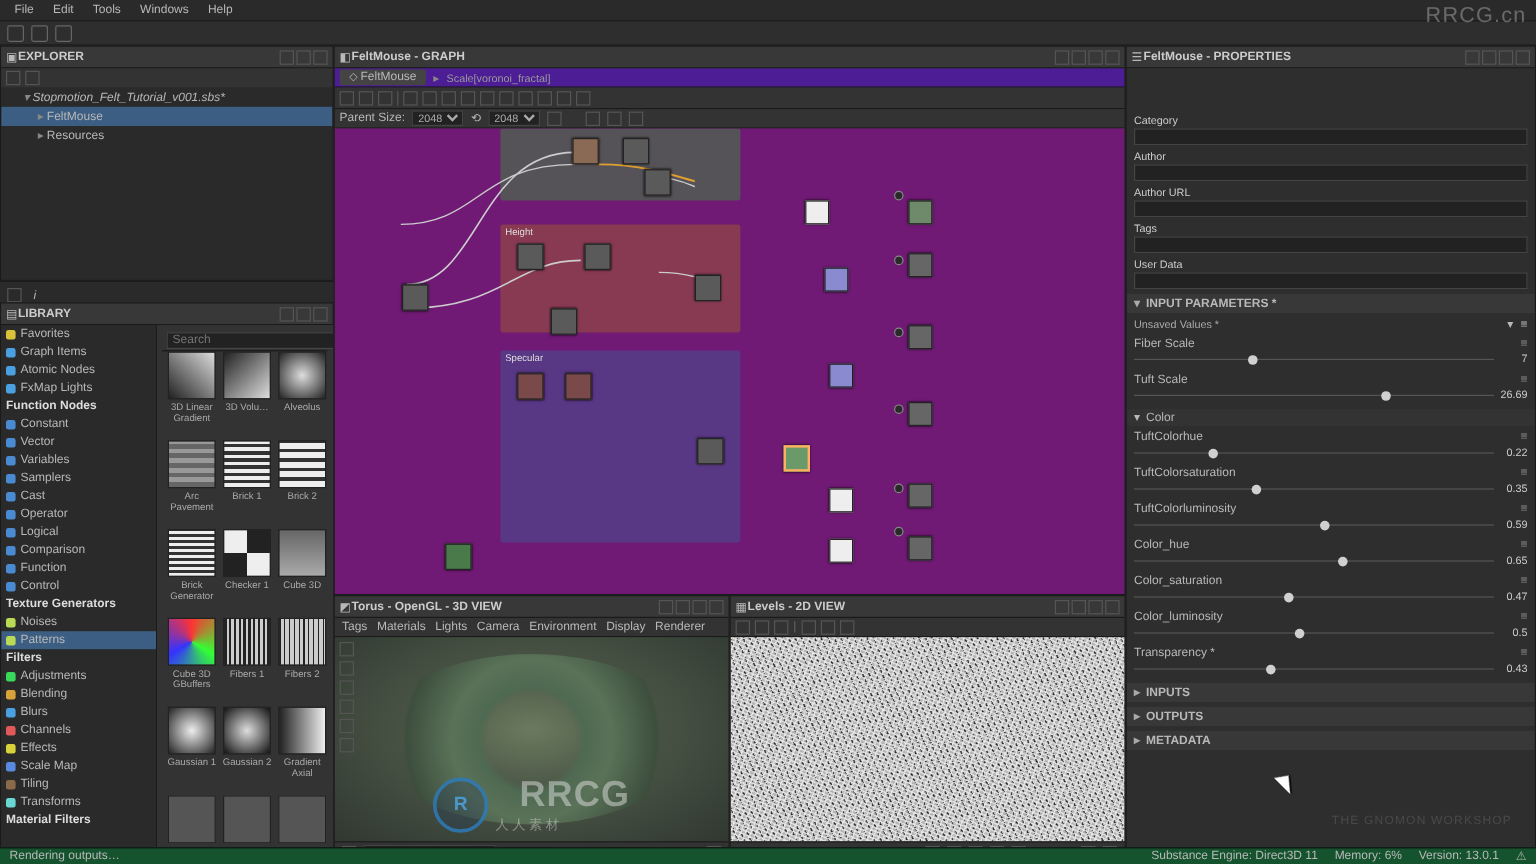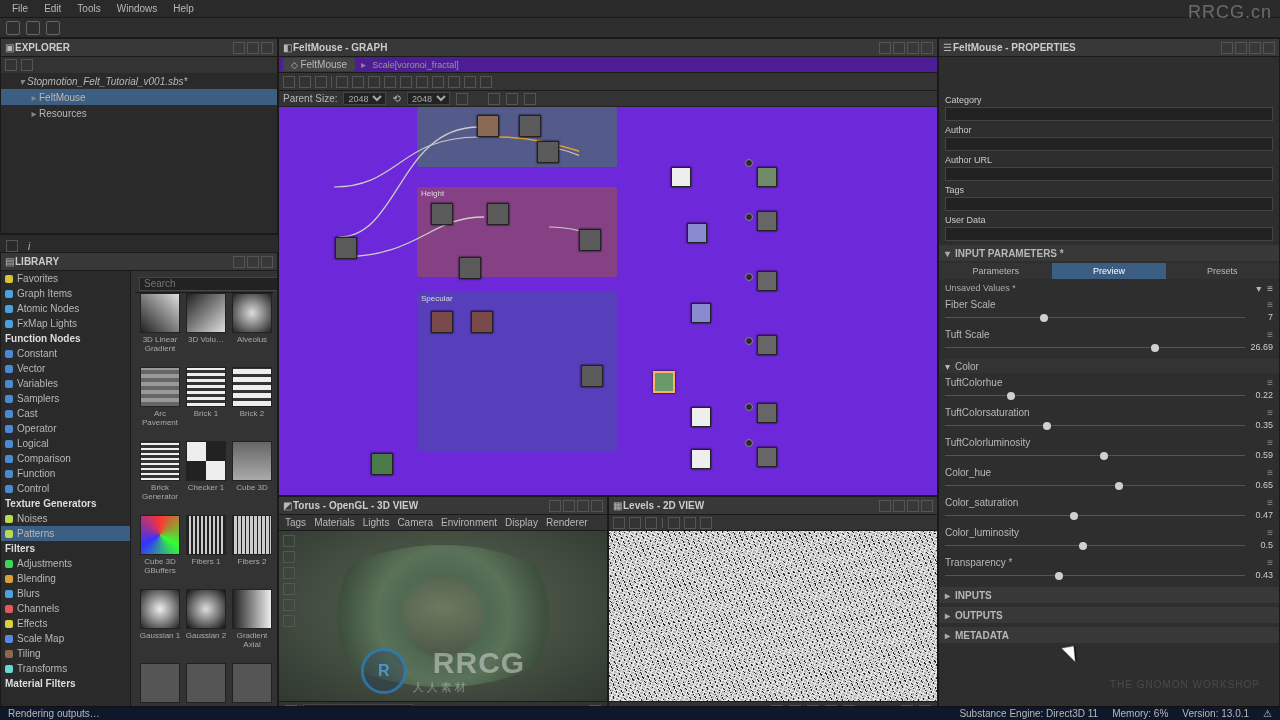--- a/index.html
+++ b/index.html
@@ -37,21 +37,21 @@
 .thumb { width:42px; text-align:center; }
 .thumb .box { width:40px; height:40px; background:#555; border:1px solid #222; margin:0 auto 2px; }
 .thumb .lbl { font-size:8px; line-height:9px; color:#aaa; max-height:18px; overflow:hidden;}
 .center-col { flex:1; display:flex; flex-direction:column; }
 .graph-panel { flex:1; position:relative; }
 .graph-tabs { height:16px; background:#4c1d95; display:flex; align-items:center; padding:0 4px; gap:6px; border-bottom:1px solid #1a1a1a;}
 .graph-tab { background:#444; padding:1px 8px; border-radius:2px; font-size:9px;}
 .graph-toolbar { height:18px; background:#333; display:flex; align-items:center; gap:4px; padding:0 4px; border-bottom:1px solid #1a1a1a;}
 .graph-toolbar2 { height:16px; background:#333; display:flex; align-items:center; gap:6px; padding:0 4px; border-bottom:1px solid #222; font-size:9px;}
 .graph-toolbar2 select { background:#222; border:1px solid #444; color:#aaa; font-size:9px; height:13px;}
-.graph-canvas { flex:1; background:#6d28d9; position:relative; overflow:hidden; }
+.graph-canvas { flex:1; background:#701a75; position:relative; overflow:hidden; }
 .frame { position:absolute; border-radius:2px; }
 .node { position:absolute; width:22px; height:22px; background:#5a5a5a; border:1px solid #222; box-shadow:0 0 2px #000; }
 .node.out { width:20px; height:20px; background:#666; }
 .wire { position:absolute; inset:0; pointer-events:none; }
 .bottom-row { height:224px; display:flex; }
 .view3d { flex:1; }
 .view3d-menu { height:16px; background:#333; display:flex; align-items:center; gap:8px; padding:0 6px; font-size:9px; border-bottom:1px solid #1a1a1a;}
 .view3d-body { flex:1; background:#4a584a; position:relative; background:radial-gradient(ellipse at 50% 45%, #6b7a5f 0%, #4a5546 40%, #303830 100%);}
 .torus { position:absolute; left:10%; top:8%; right:10%; bottom:8%; border-radius:50%; background:radial-gradient(circle at 50% 50%, transparent 25%, #4f6a52 30%, #5a7258 45%, #3d4e3d 70%, transparent 72%); filter:blur(.5px);}
 .logo-center { position:absolute; left:50%; bottom:6px; transform:translateX(-50%); display:flex; align-items:center; gap:6px; opacity:.85;}
@@ -75,21 +75,21 @@
 .param-tabs div { flex:1; text-align:center; line-height:16px; font-size:9px; background:#333;}
 .param-tabs div.active { background:#3b5e82; color:#fff;}
 .param-row { margin:4px 0 6px; }
 .param-row .lbl { font-size:9px; color:#bbb; display:flex; justify-content:space-between;}
 .param-row .menu-dots { color:#888; }
 .slider { position:relative; height:10px; margin-top:3px;}
 .slider .track { position:absolute; left:0; right:28px; top:4px; height:1px; background:#555;}
 .slider .knob { position:absolute; top:1px; width:8px; height:8px; background:#d0d0d0; border-radius:50%; transform:translateX(-4px);}
 .slider .val { position:absolute; right:0; top:-1px; font-size:9px; color:#ccc;}
 .color-sub { display:flex; align-items:center; height:14px; background:#333; margin:2px -6px; padding:0 6px; font-size:9px; color:#ccc;}
-.statusbar { position:absolute; bottom:0; left:0; right:0; height:14px; background:#0f172a; display:flex; align-items:center; justify-content:flex-end; gap:14px; padding:0 8px; font-size:9px; color:#888; border-top:1px solid #111;}
+.statusbar { position:absolute; bottom:0; left:0; right:0; height:14px; background:#14532d; display:flex; align-items:center; justify-content:flex-end; gap:14px; padding:0 8px; font-size:9px; color:#888; border-top:1px solid #111;}
 .statusbar .left { margin-right:auto; }
 .cursor-arrow { position:absolute; width:14px; height:20px; pointer-events:none; z-index:999;}
 .cursor-arrow::before { content:""; position:absolute; left:0; top:0; border-left:10px solid #fff; border-top:7px solid transparent; border-bottom:12px solid transparent; transform:rotate(-45deg); filter:drop-shadow(1px 1px 0 #000);}
 .gnomon-wm { position:absolute; right:20px; bottom:30px; opacity:.12; font-size:10px; color:#fff; text-align:right; line-height:11px; letter-spacing:1px;}
 .flex-col{display:flex;flex-direction:column;}
 .mini-icon{width:12px;height:12px;border:1px solid #555;}
 .dot-port{position:absolute;width:8px;height:8px;border-radius:50%;background:#2a2a2a;border:1px solid #888;}
 </style>
 </head>
 <body>
@@ -542,25 +542,20 @@
           <div><div class="prop-section-label">Author</div><input class="prop-input" style=""></div>
           <div><div class="prop-section-label">Author URL</div><input class="prop-input" style=""></div>
           <div><div class="prop-section-label">Tags</div><input class="prop-input" style=""></div>
           <div><div class="prop-section-label">User Data</div><input class="prop-input" style=""></div>
         </div>
 
       <div class="section-hdr">
         <span class="caret">▾</span>
         <span>INPUT PARAMETERS *</span>
       </div>
-      <div class="param-tabs">
-        <div>Parameters</div>
-        <div class="active">Preview</div>
-        <div>Presets</div>
-      </div>
       <div style="display:flex;align-items:center;height:14px;margin:2px 0">
         <span style="font-size:9px;color:#aaa;flex:1">Unsaved Values *</span>
         <span class="menu-dots">▾</span>
         <span class="menu-dots" style="margin-left:6px">≡</span>
       </div>
 
       <div id="top-params">
           <div class="param-row">
             <div class="lbl">
               <span>Fiber Scale</span>

